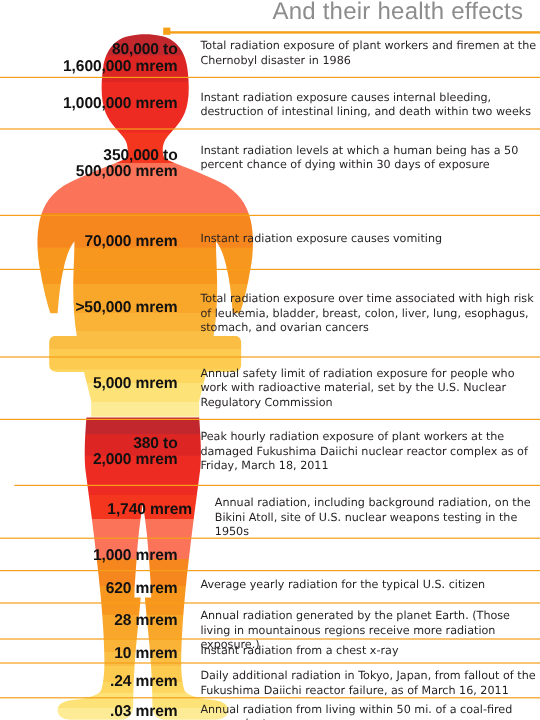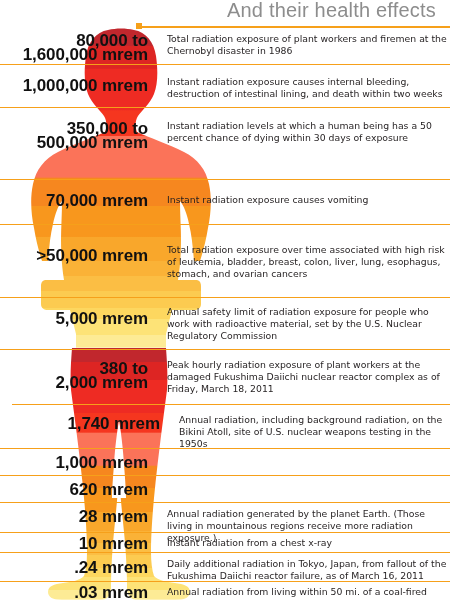--- a/index.html
+++ b/index.html
@@ -48,21 +48,21 @@
     position: absolute; left: 0; top: 28px; width: 450px; height: 572px;
   }
   .row {
     position: absolute; left: 0; width: 450px;
     border-top: 1.4px solid #F6A01A;
   }
   .row:first-child { border-top: none; }
   .row-dose {
     position: absolute; left: 0; top: 0; width: 148px;
     text-align: right;
-    font-size: 17px; font-weight: bold; color: #111111;
+    font-size: 13px; font-weight: bold; color: #111111;
     line-height: 13.5px;
     letter-spacing: -0.1px;
   }
   .row-desc {
     position: absolute; left: 167px; top: 0; width: 280px;
     font-size: 9.3px; color: #231f20;
     line-height: 12.2px;
     font-family: "DejaVu Sans", sans-serif;
   }
 </style>
@@ -235,20 +235,21 @@
       </div>
       <div class="row" style="top: 376px; height: 44px; margin-left: 12px;">
         <div class="row-dose" style="top: 12px; white-space: pre-line;">1,740 mrem</div>
         <div class="row-desc" style="top: 9px;">Annual radiation, including background radiation, on the Bikini Atoll, site of U.S. nuclear weapons testing in the 1950s</div>
       </div>
       <div class="row" style="top: 420px; height: 27px;">
         <div class="row-dose" style="top: 7px; white-space: pre-line;">1,000 mrem</div>
       </div>
       <div class="row" style="top: 447px; height: 27px;">
         <div class="row-dose" style="top: 7px; white-space: pre-line;">620 mrem</div>
+        <div class="row-desc" style="top: 6px;">Average yearly radiation for the typical U.S. citizen</div>
       </div>
       <div class="row" style="top: 474px; height: 30px;">
         <div class="row-dose" style="top: 7px; white-space: pre-line;">28 mrem</div>
         <div class="row-desc" style="top: 5px;">Annual radiation generated by the planet Earth. (Those living in mountainous regions receive more radiation exposure.)</div>
       </div>
       <div class="row" style="top: 504px; height: 20px;">
         <div class="row-dose" style="top: 4px; white-space: pre-line;">10 mrem</div>
         <div class="row-desc" style="top: 4px;">Instant radiation from a chest x-ray</div>
       </div>
       <div class="row" style="top: 524px; height: 29px;">

